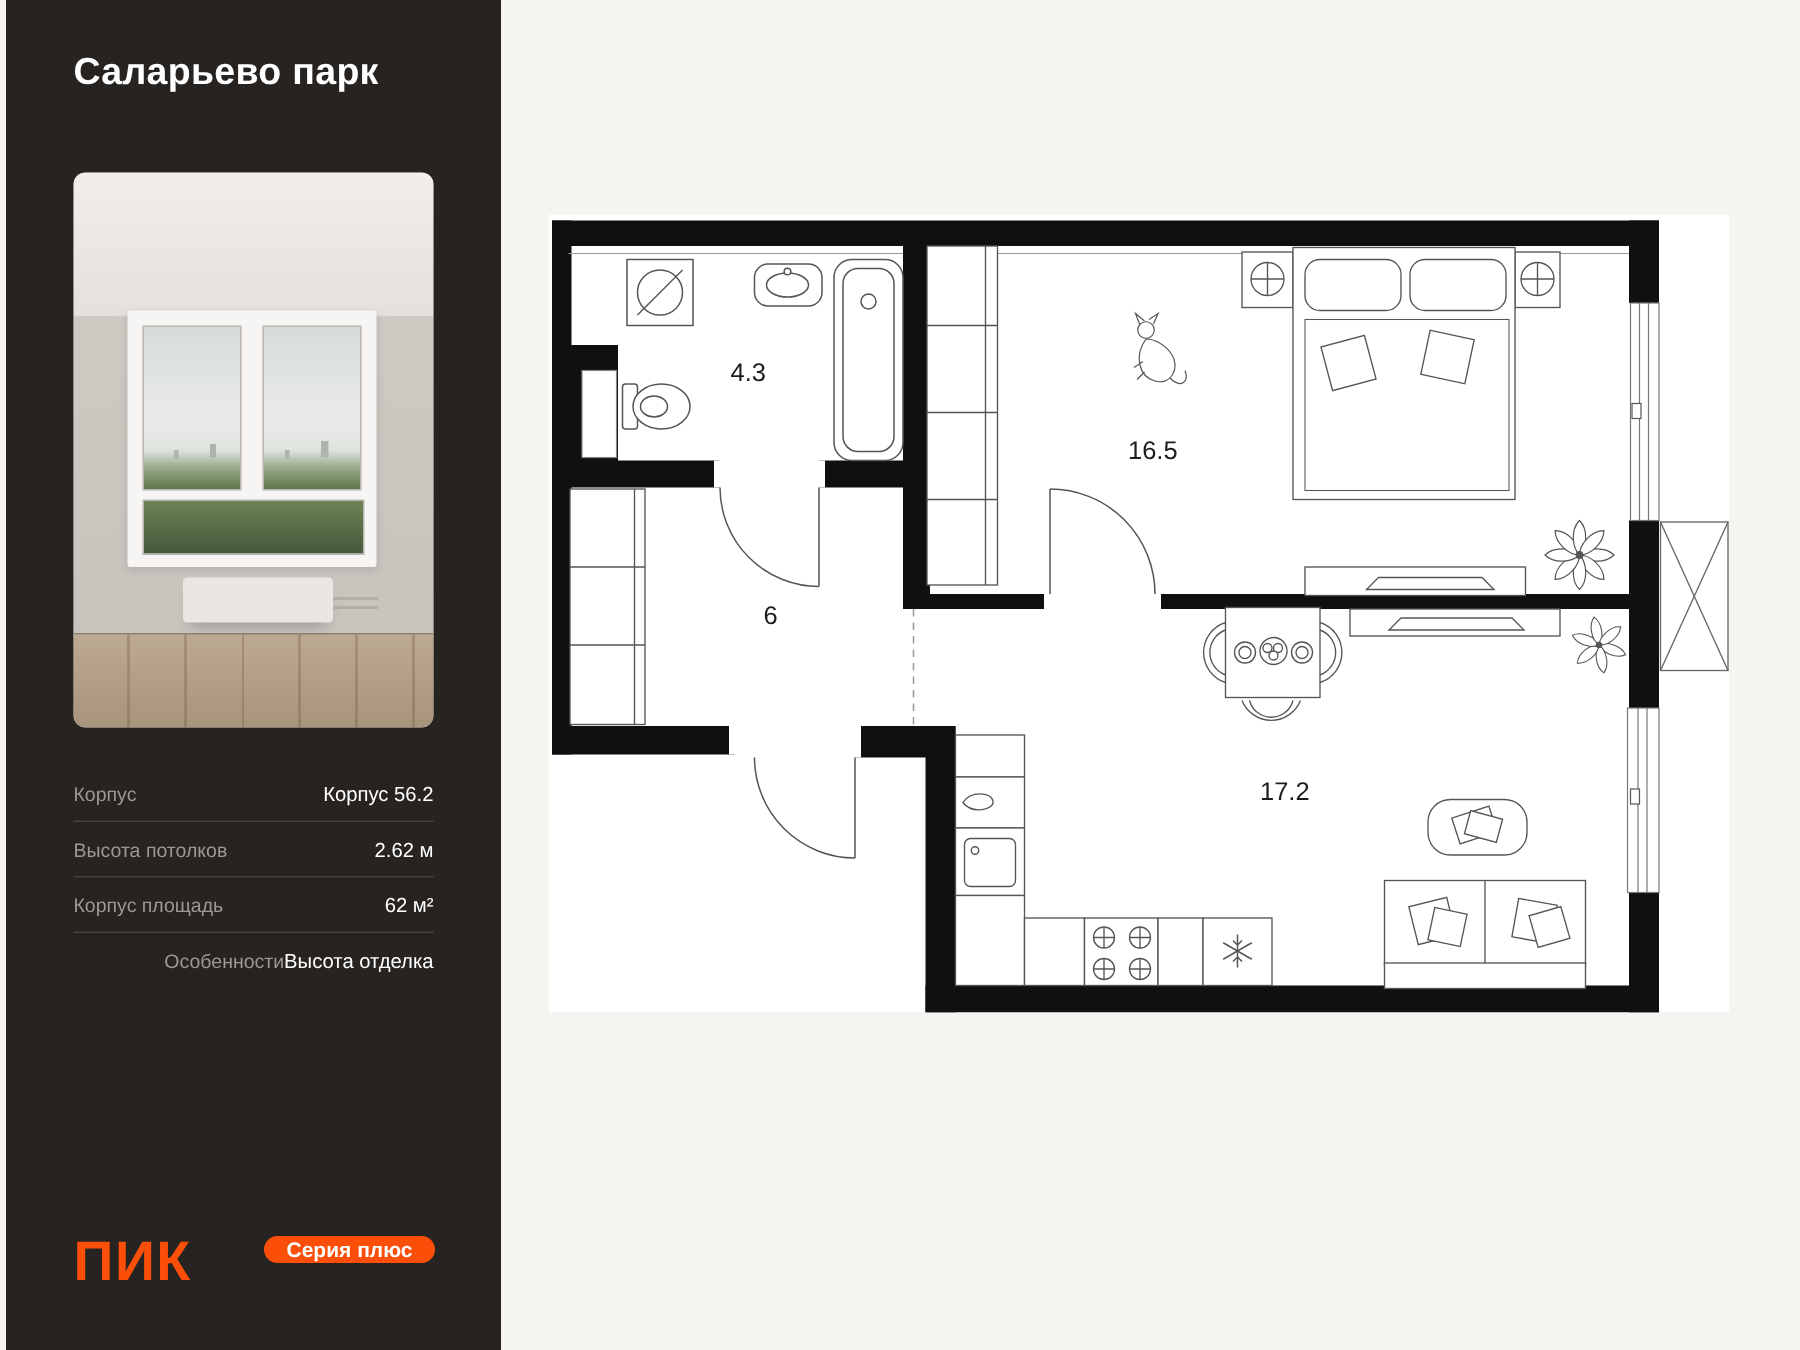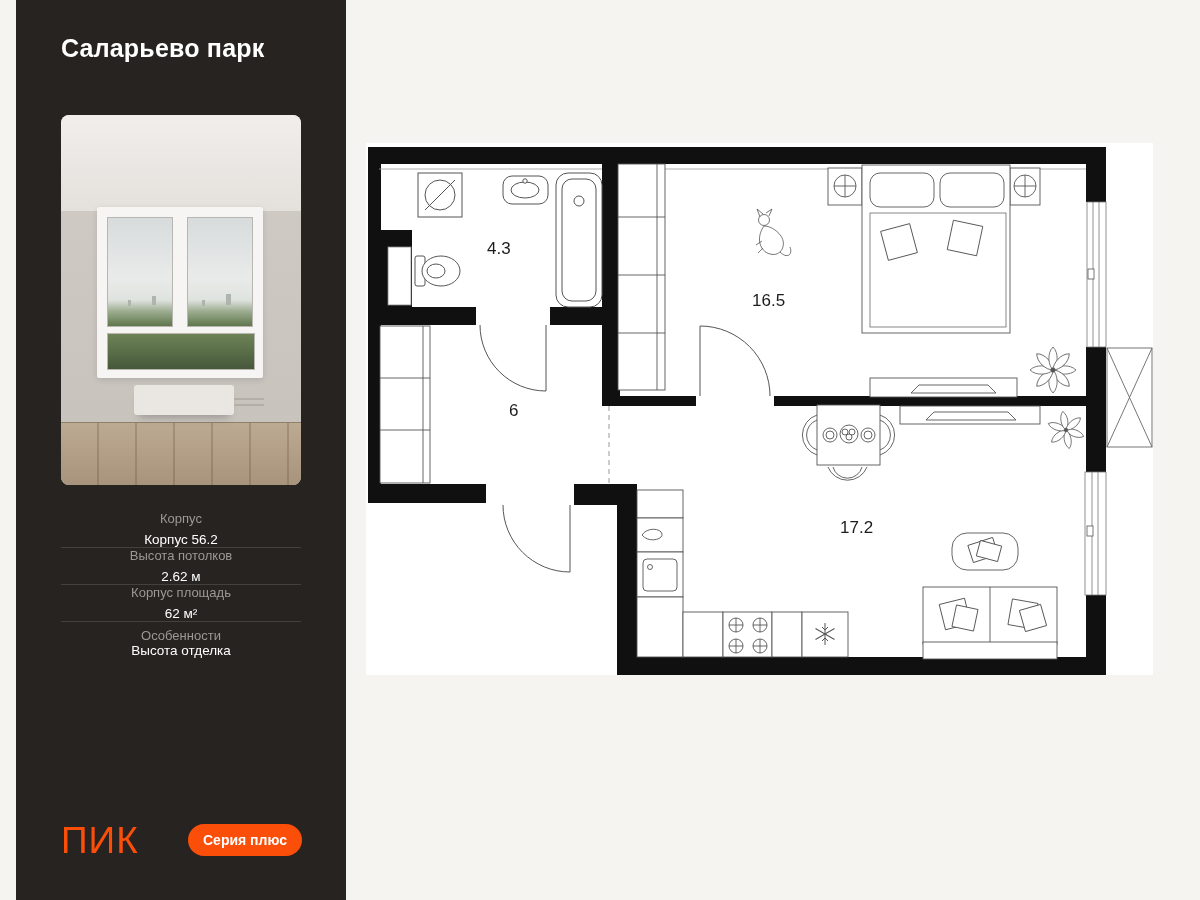--- a/index.html
+++ b/index.html
@@ -1,19 +1,19 @@
 <!DOCTYPE html>
 <html><head>
 <meta charset="utf-8">
 <style>
   html,body{margin:0;padding:0;}
   .page{position:relative;width:1200px;height:900px;background:#f5f4f1;overflow:hidden;
         font-family:"Liberation Sans",sans-serif;}
   
-  .sidebar{position:absolute;left:16px;top:0;width:330px;height:900px;background:#272320;}
+  .sidebar{position:absolute;left:4px;top:0;width:330px;height:900px;background:#272320;}
   .title{position:absolute;left:45px;top:34px;width:260px;color:#fff;font-size:25px;
          font-weight:bold;letter-spacing:.2px;}
   
   .photo{position:absolute;left:45px;top:115px;width:240px;height:370px;border-radius:8px;
          overflow:hidden;background:#ccc6c1;}
   .ceiling{position:absolute;left:0;top:0;width:240px;height:96px;
            background:linear-gradient(#f1eeeb,#e4e0dc);}
   .wall{position:absolute;left:0;top:96px;width:240px;height:214px;
         background:linear-gradient(#cfc9c4,#c9c3be);}
   .floorwood{position:absolute;left:0;bottom:0;width:240px;height:62px;
@@ -27,28 +27,28 @@
   .paneR{left:90px;top:10px;width:64px;height:108px;}
   .paneB{position:absolute;left:10px;top:126px;width:146px;height:35px;border:1px solid #b9b5b0;
         background:linear-gradient(#6d8356,#46583a);}
   .bldg{position:absolute;background:#aeb4ae;}
   .radiator{position:absolute;left:73px;top:270px;width:100px;height:30px;background:#eae7e3;
         border-radius:3px;box-shadow:0 7px 9px -5px rgba(0,0,0,.25);}
   .pipe{position:absolute;left:173px;width:30px;height:2px;background:#b4aea8;}
   
   .specs{position:absolute;left:45px;top:511px;width:240px;}
   .specrow{display:flex;justify-content:space-between;align-items:center;height:36px;
-           border-bottom:1px solid #45403c;flex-direction:column;}
+           border-bottom:1px solid #45403c;}
   .specrow:last-child{border-bottom:none;justify-content:flex-end;}
   .speclabel{color:#9c9894;font-size:13px;}
   .specvalue{color:#fff;font-size:13.5px;font-weight:normal;text-align:right;}
   
-  .logo{position:absolute;left:45px;top:820px;color:#fb4e09;font-size:37px;font-weight:400;
+  .logo{position:absolute;left:45px;top:820px;color:#fb4e09;font-size:37px;font-weight:700;
         letter-spacing:1px;}
-  .series-btn{position:absolute;left:172px;top:824px;width:114px;height:32px;background:#fb4e09;
+  .series-btn{position:absolute;left:172px;top:824px;width:114px;height:18px;background:#fb4e09;
         border:none;border-radius:17px;color:#fff;font-size:14px;font-weight:bold;
         font-family:"Liberation Sans",sans-serif;cursor:pointer;}
   
   .plan{position:absolute;left:366px;top:143px;width:787px;height:532px;}
   .roomlabel{font-family:"Liberation Sans",sans-serif;font-size:17px;fill:#1c1c1c;}
 </style>
 </head>
 <body>
 
 <div class="page">

